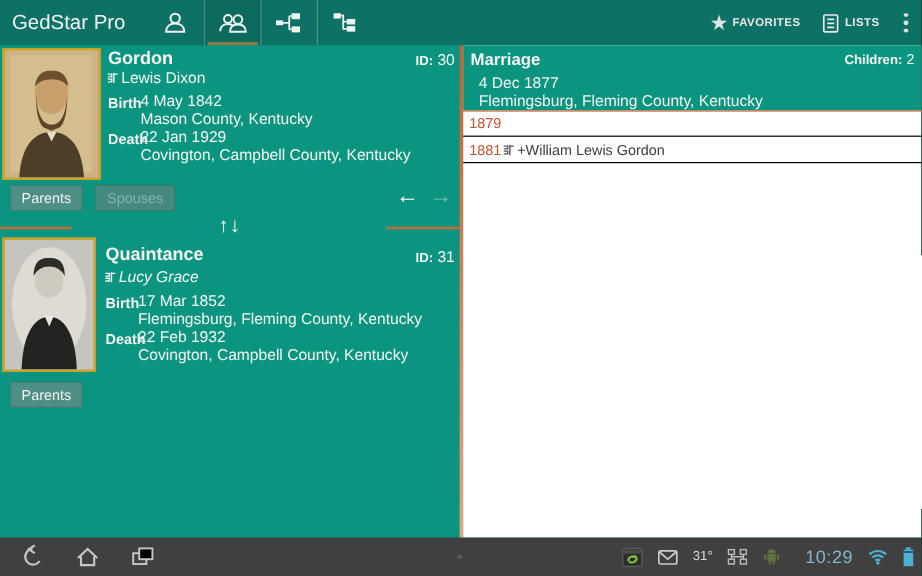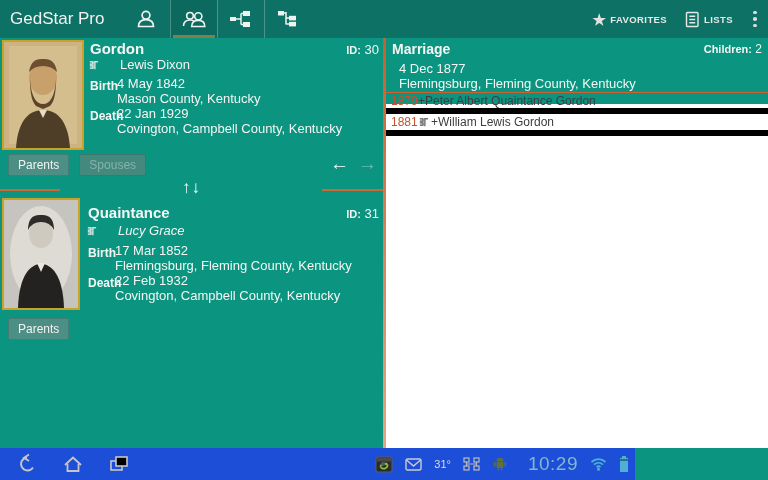--- a/index.html
+++ b/index.html
@@ -23,63 +23,63 @@
 
   
   .left-panel { position:absolute; left:0; top:38px; width:383px; height:410px; background:#0b9480; color:#f4f6f3; }
   .portrait { position:absolute; left:2px; border:2px solid #c9a227; background:#cdb384; }
   .portrait-1 { top:2px; width:82px; height:110px; }
   .portrait-2 { top:160px; width:78px; height:112px; }
   .p-text { position:absolute; font-size:13px; }
   .surname { font-weight:bold; font-size:15px; }
   .idtag { position:absolute; right:4px; font-size:13px; }
   .idtag b { font-size:11px; }
-  .given-row { display:flex; align-items:center; gap:21px; }
+  .given-row { display:flex; align-items:center; gap:2px; }
   .evt-row { display:flex; }
   .evt-label { font-weight:bold; font-size:12px; width:27px; padding-top:3px; flex:none; }
   .evt-place { padding-left:27px; }
   .btn { display:inline-block; background:#4e8f85; color:#f2f2f2; font-size:12px; padding:3px 9px; border-radius:2px; border:1px solid rgba(0,0,0,0.12); }
   .btn.disabled { color:rgba(255,255,255,0.35); background:#44897e; }
   .btn-row-1 { position:absolute; left:8px; top:116px; display:flex; gap:10px; }
   .btn-row-2 { position:absolute; left:8px; top:280px; }
   .nav-arrows { position:absolute; right:6px; top:115px; display:flex; gap:9px; font-size:19px; font-weight:bold; }
   .nav-prev { color:#ffffff; }
   .nav-next { color:rgba(255,255,255,0.38); }
   .card-divider-l, .card-divider-r { position:absolute; top:151px; height:2px; background:#c96a33; }
   .card-divider-l { left:0; width:60px; }
   .card-divider-r { right:0; width:61px; }
   .updown { position:absolute; left:0; right:0; top:140px; text-align:center; font-size:17px; font-weight:bold; color:#fff; letter-spacing:1px; }
 
   
   .panel-divider { position:absolute; left:383px; top:38px; width:3px; height:410px; background:linear-gradient(#c95f2e, #e3a585); }
 
   
   .right-panel { position:absolute; left:386px; top:38px; width:382px; height:410px; background:#ffffff; }
-  .marriage-header { position:absolute; left:0; top:0; width:382px; height:66px; background:#0b9480; color:#f4f6f3; }
+  .marriage-header { position:absolute; left:0; top:0; width:382px; height:54px; background:#0b9480; color:#f4f6f3; }
   .marriage-title { position:absolute; left:6px; top:3px; font-weight:bold; font-size:14px; }
   .children-count { position:absolute; right:6px; top:4px; font-size:12px; }
   .children-count b { font-size:11px; }
   .marriage-date { position:absolute; left:13px; top:23px; font-size:13px; }
   .marriage-place { position:absolute; left:13px; top:38px; font-size:13px; }
   .event-details-btn { position:absolute; right:29px; top:25px; background:#7e9c95; color:#e6e6e6; font-size:11px; padding:4px 10px; border-radius:2px; }
   .children-list { position:absolute; left:0; top:54px; width:382px; }
-  .child-row { height:22px; border-bottom:6px solid #000000; display:flex; align-items:center; font-size:12px; color:#3d3d3d; }
+  .child-row { height:22px; border-bottom:1px solid #000000; display:flex; align-items:center; font-size:12px; color:#3d3d3d; }
   .child-row:first-child { border-top:1px solid #d06030; }
   .child-year { color:#c8502b; width:27px; margin-left:5px; flex:none; }
   .child-icon { color:#555; margin-right:2px; display:flex; }
   .direct-line-glyph { display:inline-flex; }
 
   
-  .system-bar { position:absolute; left:0; top:448px; width:635px; height:32px; background:#1d4ed8; display:flex; align-items:center; }
+  .system-bar { position:absolute; left:0; top:448px; width:768px; height:32px; background:#404040; display:flex; align-items:center; }
   .navkey { width:46px; height:32px; display:flex; align-items:center; justify-content:center; color:#c6c6c6; }
   .navkeys { display:flex; margin-left:4px; }
   .menu-dot { position:absolute; left:381px; top:14px; width:4px; height:4px; border-radius:50%; background:#5a5a5a; }
   .status-cluster { margin-left:auto; display:flex; align-items:center; gap:12px; padding-right:6px; }
   .temp { color:#ddd; font-size:11px; }
-  .clock { color:#84b6cd; font-size:19px; font-weight:300; letter-spacing:0.5px; margin-left:8px; }
+  .clock { color:#84b6cd; font-size:15px; font-weight:300; letter-spacing:0.5px; margin-left:8px; }
   svg { display:block; }
 </style>
 </head>
 <body>
 
 <div class="screen">
 
   <header class="actionbar">
     <div class="app-title">GedStar Pro</div>
 
@@ -252,21 +252,20 @@
       <div class="children-count">
         <b>Children:</b> <span>2</span>
       </div>
       <div class="marriage-date">4 Dec 1877</div>
       <div class="marriage-place">Flemingsburg, Fleming County, Kentucky</div>
     </div>
 
     <div class="children-list">
       <div class="child-row">
         <span class="child-year">1879</span>
-        <span>+Peter Albert Quaintance Gordon</span>
       </div>
       <div class="child-row">
         <span class="child-year">1881</span>
         <span class="child-icon">
           <svg width="11" height="12" viewBox="0 0 12 12" fill="none" stroke="#555" stroke-width="1.3">
             <path d="M2 2.5 H5.5 V5 H2"></path>
               <path d="M2 7 H5.5 V9.5 H2"></path>
               <path d="M7.5 1.5 V10.5"></path>
               <path d="M7.5 2.5 H11"></path>
           </svg>

